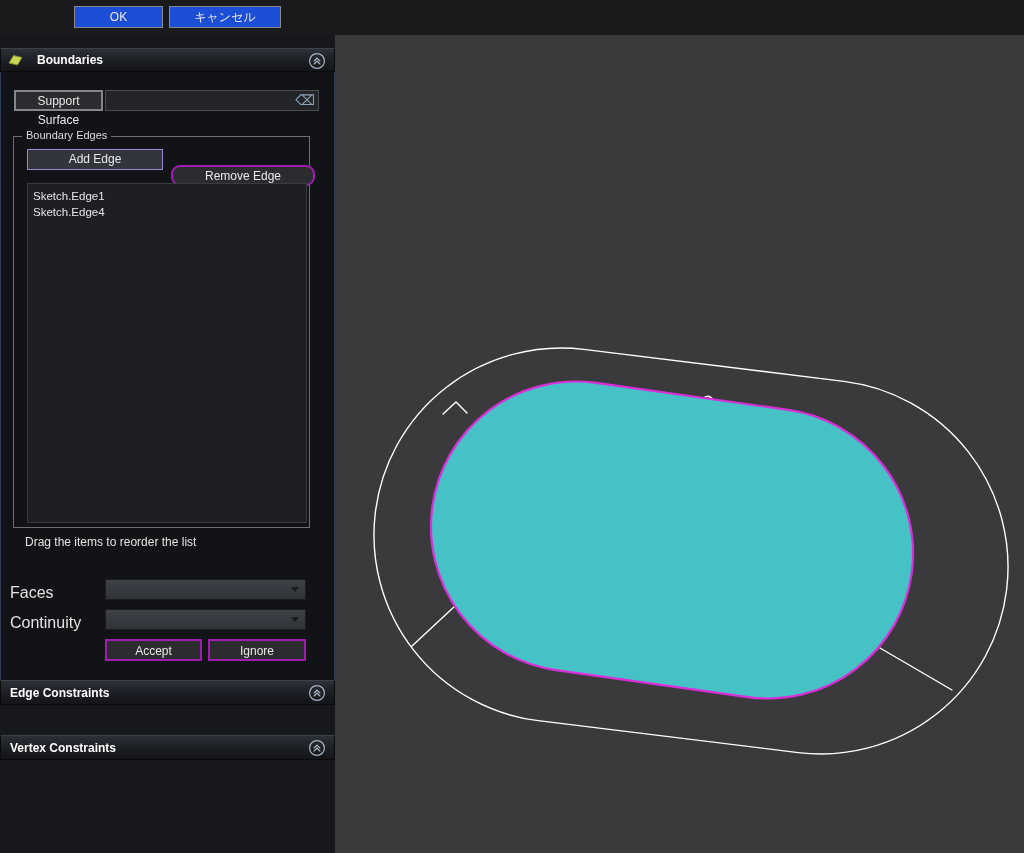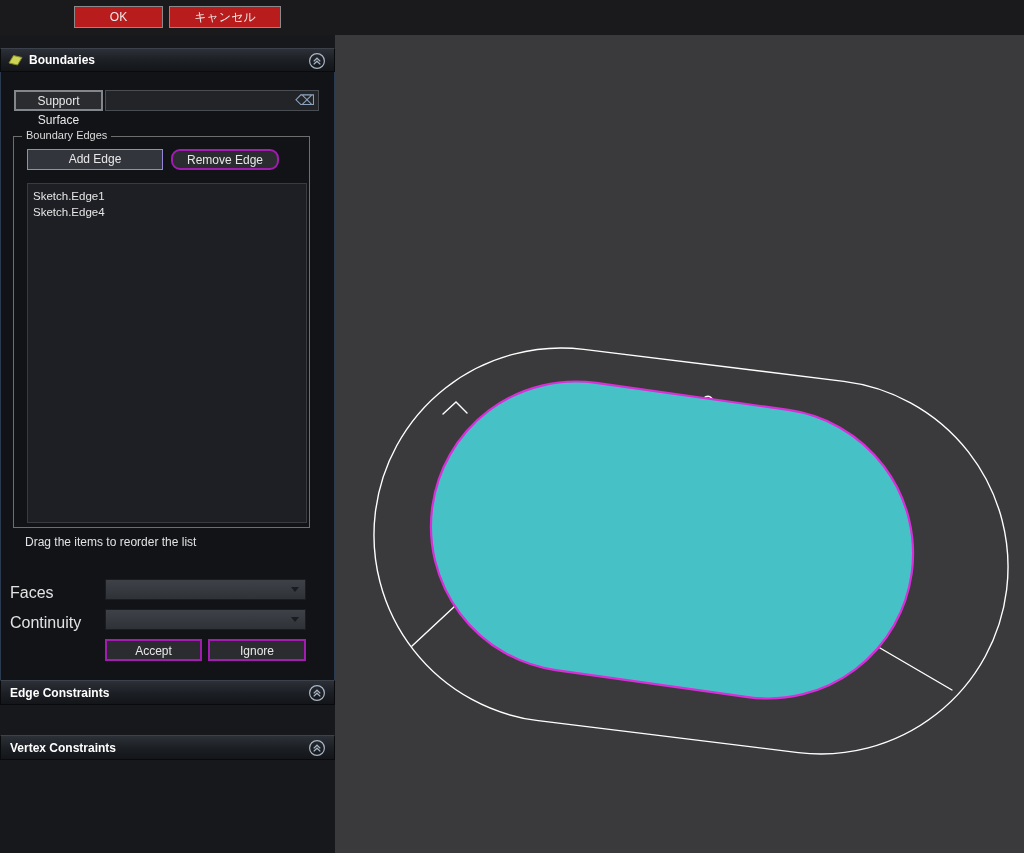--- a/index.html
+++ b/index.html
@@ -9,21 +9,21 @@
     font-family:"Liberation Sans", sans-serif;
     color:#e6e6e6; font-size:12px;
     -webkit-font-smoothing:antialiased;
   }
   .abs { position:absolute; }
 
   
   #top-strip { left:0; top:0; width:1024px; height:35px; background:#1a1a1d; }
   .top-btn {
     position:absolute; top:6px; height:22px;
-    background:#b91c1c; border:1px solid #8a8a8a; color:#eceaea;
+    background:#1d4ed8; border:1px solid #8a8a8a; color:#eceaea;
     font-size:12px; text-align:center; line-height:20px; cursor:default;
   }
   #ok-btn { left:74px; width:89px; }
   #cancel-btn { left:169px; width:112px; }
 
   
   #viewport { left:335px; top:35px; width:689px; height:818px; background:#3a3a3c; }
   #scene { position:absolute; left:0; top:0; }
 
   
@@ -38,21 +38,21 @@
 
   
   #boundaries-panel {
     left:0; top:48px; width:335px; height:642px;
     background:#111317; border:1px solid #2a3a50;
   }
   #boundaries-header {
     position:absolute; left:-1px; top:-1px; width:335px; height:24px;
     background:linear-gradient(180deg,#2c3037 0%, #1b1e23 55%, #131519 100%);
     border:1px solid #090a0c; border-top-color:#3c424b;
-    display:flex; align-items:center; gap:6px; padding:0 7px;
+    display:flex; align-items:center; gap:14px; padding:0 7px;
     font-weight:bold; color:#fff;
   }
   .panel-btn {
     position:absolute; height:21px;
     background:#2a2c30; border:2px solid #a21caf; color:#e8e8e8;
     font-size:12px; text-align:center; line-height:19px; cursor:default;
   }
   #support-surface-btn { left:13px; top:41px; width:89px; border-color:#83868b; }
   #surface-input-wrap {
     position:absolute; left:104px; top:41px; width:214px; height:21px;
@@ -70,21 +70,21 @@
     border:1px solid #6e6e6e;
   }
   #boundary-group-label {
     position:absolute; left:8px; top:-8px; padding:0 4px;
     background:#111317; font-size:11px; color:#dcdcdc;
   }
   #add-edge-btn {
     left:13px; top:12px; width:136px;
     background:#33353c; border:1px solid #9488d2; line-height:19px;
   }
-  #remove-edge-btn { left:157px; top:12px; width:108px;border-radius:9px; }
+  #remove-edge-btn { left:157px; top:28px; width:144px;border-radius:9px; }
 
   #edge-list {
     position:absolute; left:13px; top:46px; width:280px; height:340px;
     background:#1d1f24; border:1px solid #393b41; padding:4px 0 4px 0;
     overflow:hidden;
   }
   .edge-item {
     height:16px; line-height:16px; padding-left:5px;
     font-size:11.5px; color:#e6e6e6; cursor:default;
   }

